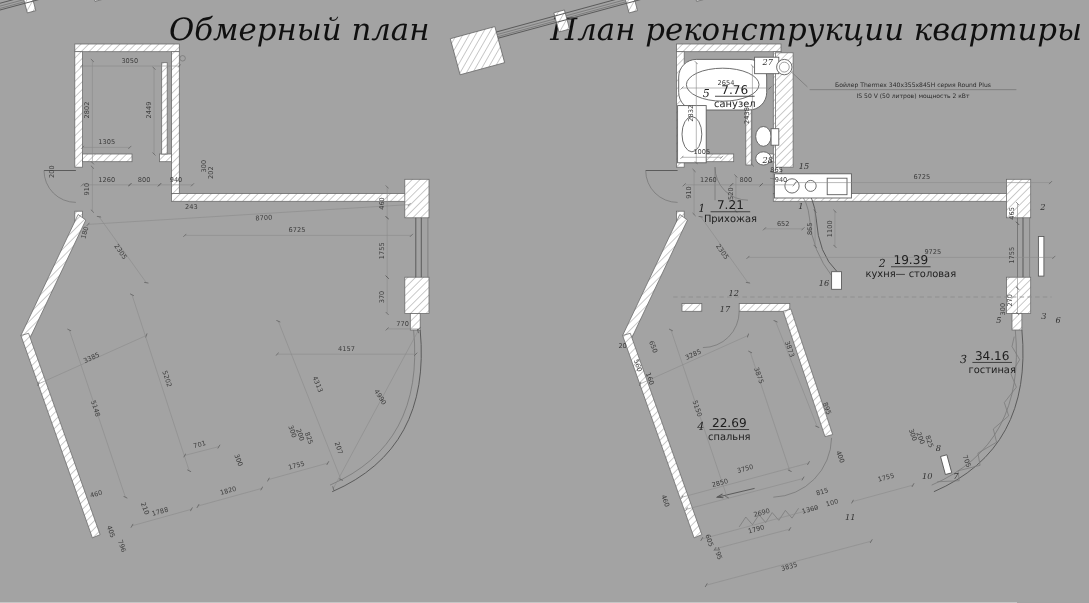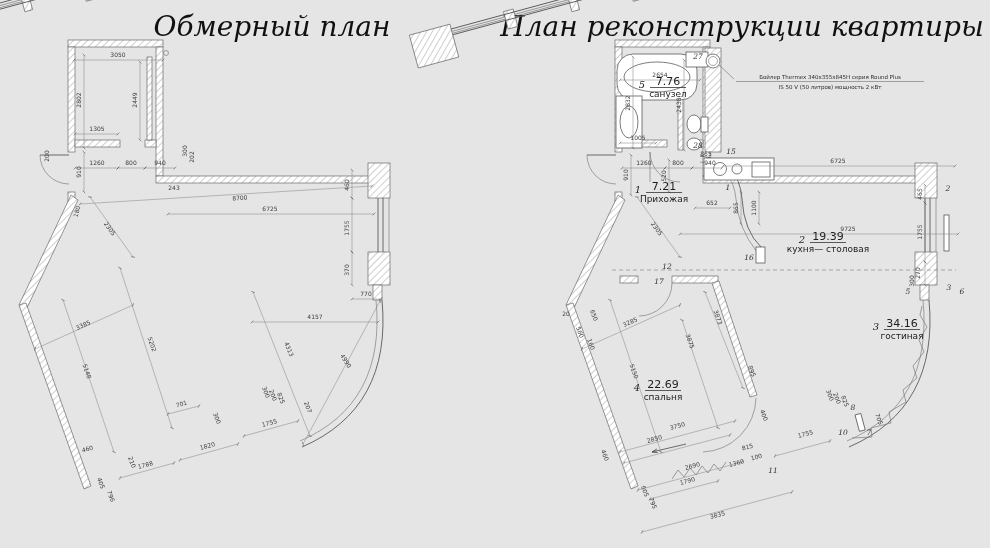--- a/index.html
+++ b/index.html
@@ -1,16 +1,16 @@
 <!DOCTYPE html>
 <html><head>
 <meta charset="utf-8">
 <style>
   html,body{margin:0;padding:0;background:#fff;}
-  .stage{position:relative;width:990px;height:548px;background:#e5e5e5;overflow:hidden;
+  .stage{position:relative;width:990px;height:548px;background:#a3a3a3;overflow:hidden;
          font-family:"DejaVu Sans",sans-serif;}
   svg{position:absolute;left:0;top:0;}
   .walls path,.walls rect,.walls polygon{fill:url(#h);stroke:#6a6a6a;stroke-width:.7;}
   .ln{fill:none;stroke:#5a5a5a;stroke-width:.9;}
   .thin{fill:none;stroke:#6f6f6f;stroke-width:.6;}
   .fix{fill:#fff;stroke:#5a5a5a;stroke-width:.8;}
   .dim{fill:none;stroke:#8a8a8a;stroke-width:.55;marker-start:url(#tk);marker-end:url(#tk);}
   .dash{fill:none;stroke:#8a8a8a;stroke-width:.7;stroke-dasharray:4 3;}
   .wavy{fill:none;stroke:#7a7a7a;stroke-width:.7;}
   .dim-t{font:6px "DejaVu Sans",sans-serif;fill:#3d3d3d;text-anchor:middle;}

